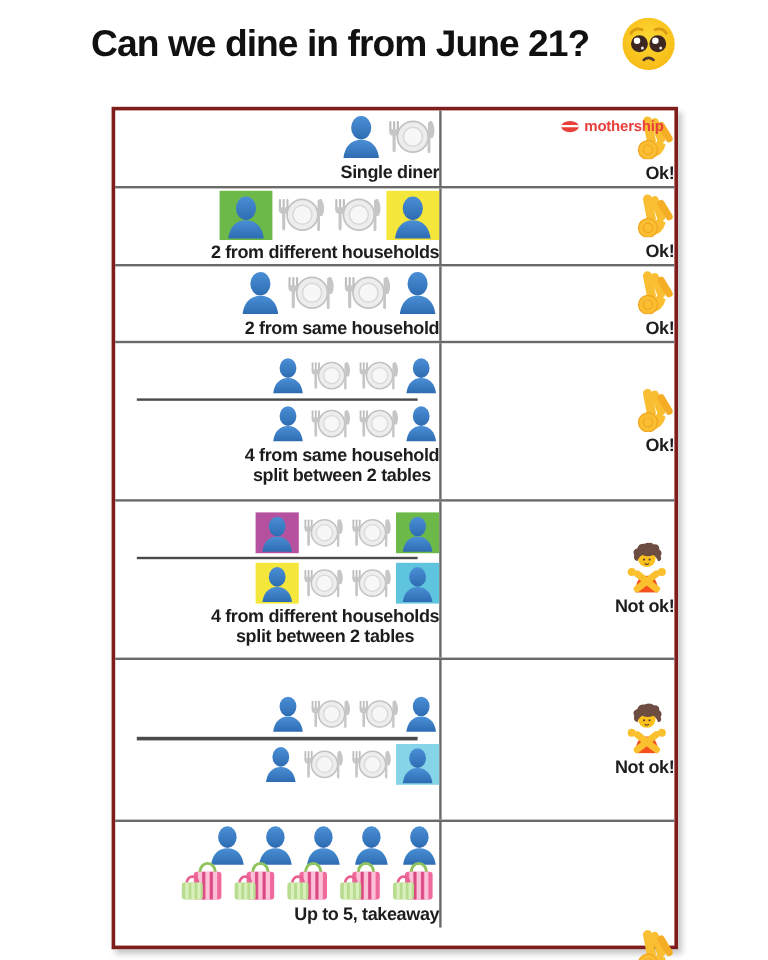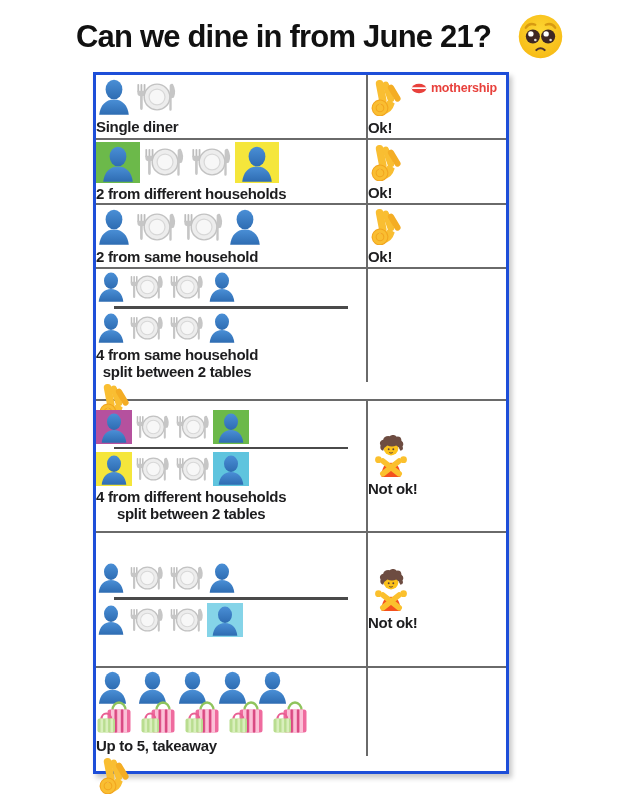--- a/index.html
+++ b/index.html
@@ -6,36 +6,36 @@
   .canvas{position:relative;width:640px;height:800px;background:#ffffff;overflow:hidden;
           font-family:"Liberation Sans",sans-serif;color:#1d1d1f;}
 
   
   .title-row{position:absolute;top:13px;left:0;right:0;display:flex;justify-content:center;
              align-items:center;gap:26px;}
   .title-row h1{margin:0;font-size:31px;font-weight:bold;letter-spacing:-0.8px;color:#111;}
   .title-emoji{width:47px;height:47px;}
 
   
-  .tbl{position:absolute;left:93px;top:72px;width:416px;border:3px solid #1d4ed8;
+  .tbl{position:absolute;left:93px;top:89px;width:472px;border:3px solid #7f1d1d;
        background:#fff;box-sizing:border-box;box-shadow:3px 4px 5px rgba(0,0,0,0.22);}
   .brand{position:absolute;top:6px;right:9px;display:flex;align-items:center;gap:4px;z-index:5;
          color:#E8413C;font-weight:bold;font-size:12.5px;letter-spacing:-0.2px;}
   .brand-ic{width:16px;height:11px;}
 
   .trow{display:flex;border-bottom:2.5px solid #6a6a6a;box-sizing:border-box;}
   .tbl-body .trow:last-child{border-bottom:none;}
   .tbl-body .trow:nth-child(1){height:65px;}
   .tbl-body .trow:nth-child(2){height:65px;}
   .tbl-body .trow:nth-child(3){height:64px;}
-  .tbl-body .trow:nth-child(4){height:132px;flex-direction:column;}
+  .tbl-body .trow:nth-child(4){height:132px;}
   .tbl-body .trow:nth-child(5){height:132px;}
   .tbl-body .trow:nth-child(6){height:135px;}
   .tbl-body .trow:nth-child(7){height:103px;flex-direction:column;}
-  .cell{display:flex;flex-direction:column;align-items:flex-start;justify-content:center;box-sizing:border-box;}
+  .cell{display:flex;flex-direction:column;align-items:flex-end;justify-content:center;box-sizing:border-box;}
   .cell.left{width:272px;border-right:2.5px solid #6a6a6a;padding:2px 0;}
   .cell.right{flex:1;}
 
   .grp{display:flex;align-items:center;justify-content:center;gap:1px;}
   .p-wrap{display:inline-flex;align-items:flex-end;justify-content:center;line-height:0;}
   .p-wrap.has-bg{padding:3px 4px 0 4px;}
   .ic-person{width:36px;height:38px;}
   .ic-setting{width:46px;height:38px;}
   .sm .ic-person{width:30px;height:32px;}
   .sm .ic-setting{width:39px;height:32px;}

